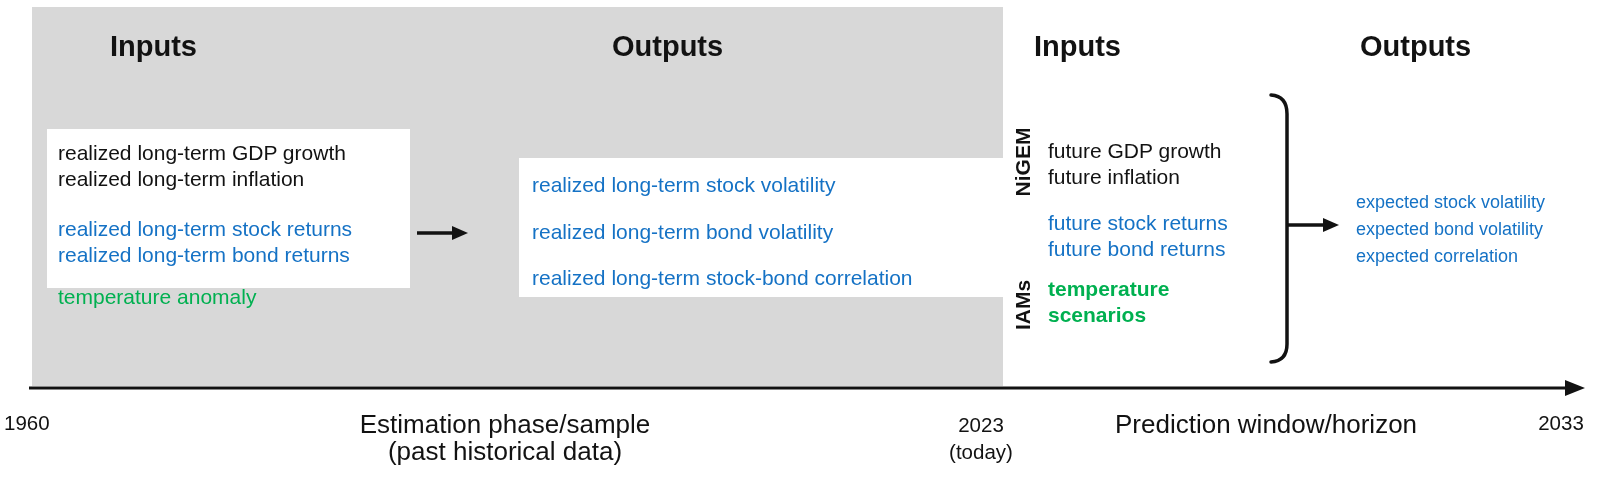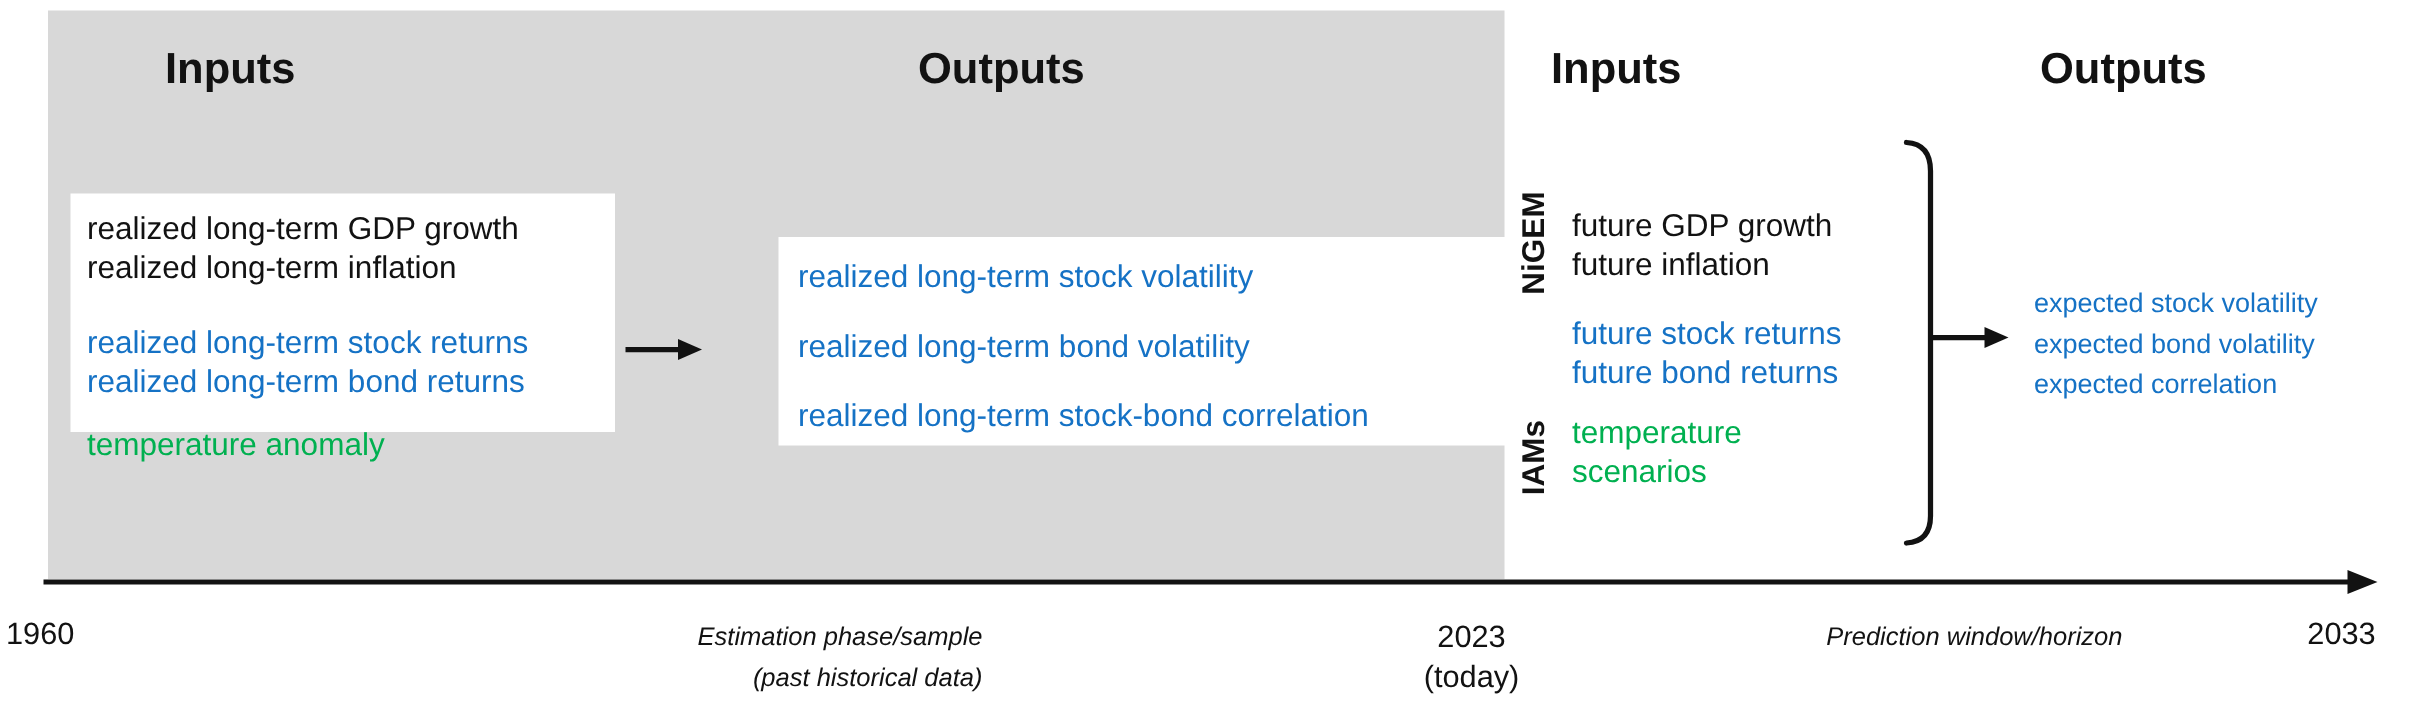--- a/index.html
+++ b/index.html
@@ -18,21 +18,21 @@
   .line{font-size:21px;line-height:26px;white-space:nowrap;}
   .line-lg{font-size:18px;line-height:27px;white-space:nowrap;}
   .c-blue{color:#1572c5;}
   .c-green{color:#00b050;}
   .c-black{color:#121212;} .sp16{height:16px;} .sp20{height:20px;} .sp21{height:21px;} .sp24{height:24px;}
   .vlabel{
     font-weight:bold;font-size:21px;text-align:center;
     transform:rotate(-90deg);transform-origin:0 0;white-space:nowrap;
   }
   .year{font-weight:normal;font-size:20.5px;white-space:nowrap;}
-  .tl-italic{font-style:italic;font-size:17px;line-height:27px;text-align:right;white-space:nowrap;}
+  .tl-italic{font-size:26px;line-height:27px;text-align:center;white-space:nowrap;}
   .tl-center{text-align:center;font-size:20.5px;line-height:27px;white-space:nowrap;}
   svg{display:block;}
 </style>
 </head>
 <body>
 
 <div id="canvas">
 
   <div class="abs gray-panel" style="left:32px;top:7px;width:971px;height:379px;"></div>
 
@@ -63,21 +63,21 @@
   <div class="abs vlabel" style="left:1011px;top:333px;width:56px;">IAMs</div>
 
   <div class="abs" style="left:1048px;top:138px;">
     <div class="line c-black">future GDP growth</div>
     <div class="line c-black">future inflation</div>
     <div class="sp20"></div>
     <div class="line c-blue">future stock returns</div>
     <div class="line c-blue">future bond returns</div>
   </div>
 
-  <div class="abs" style="left:1048px;top:276px;">
+  <div class="abs" style="left:1048px;top:276px;font-weight:bold;">
     <div class="line c-green">temperature</div>
     <div class="line c-green">scenarios</div>
   </div>
 
   <div class="abs" style="left:1356px;top:189px;">
     <div class="line-lg c-blue">expected stock volatility</div>
     <div class="line-lg c-blue">expected bond volatility</div>
     <div class="line-lg c-blue">expected correlation</div>
   </div>
 

